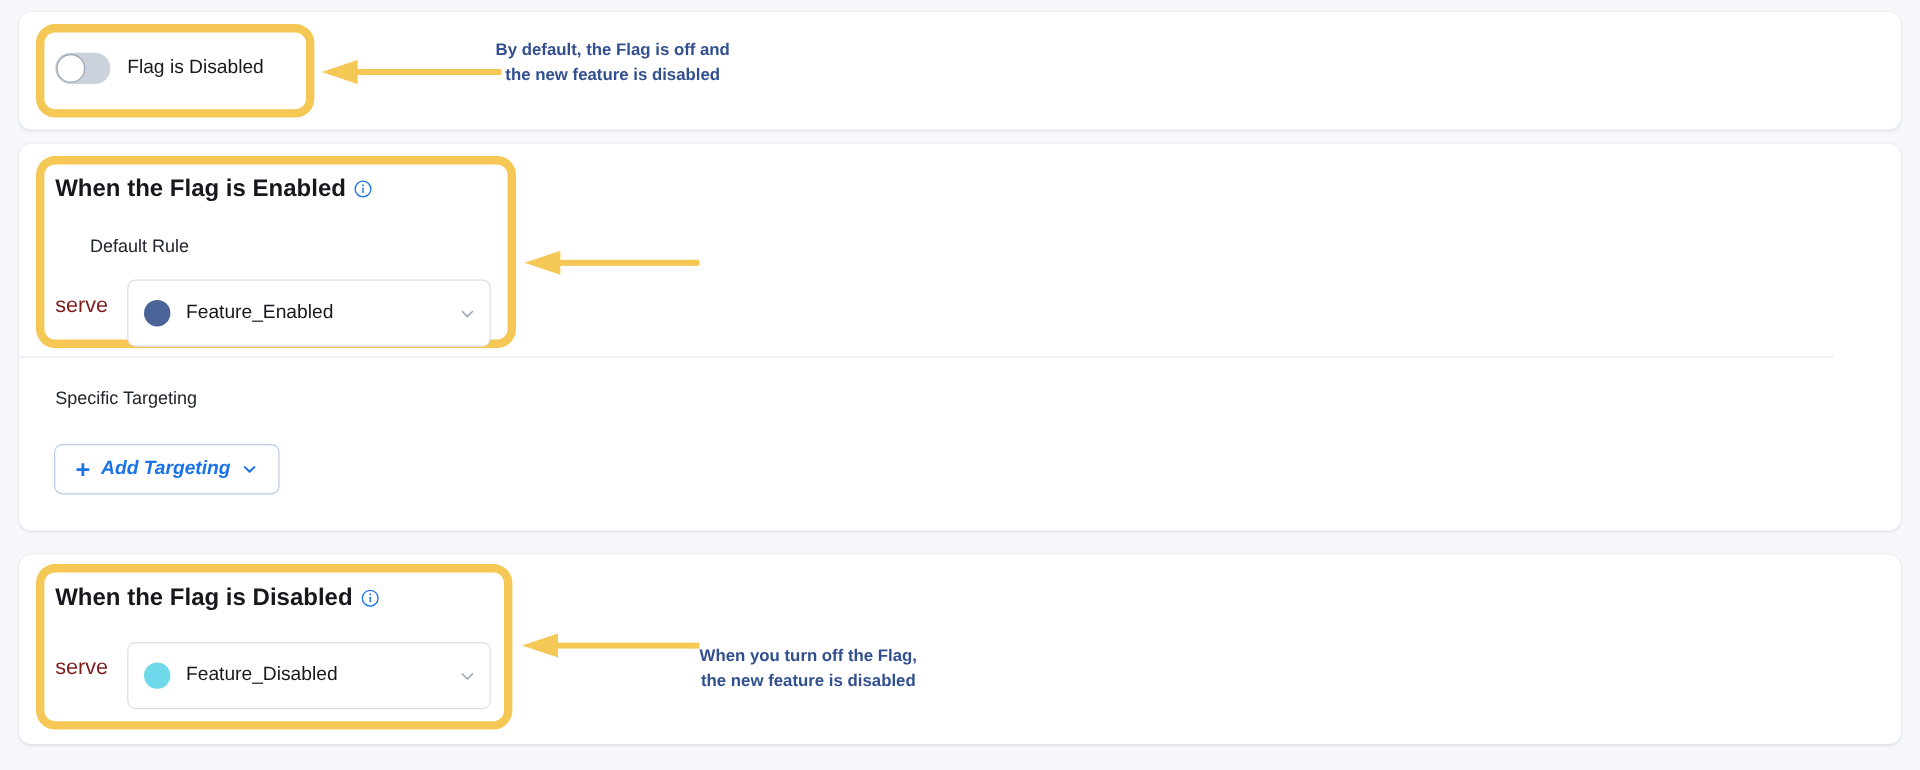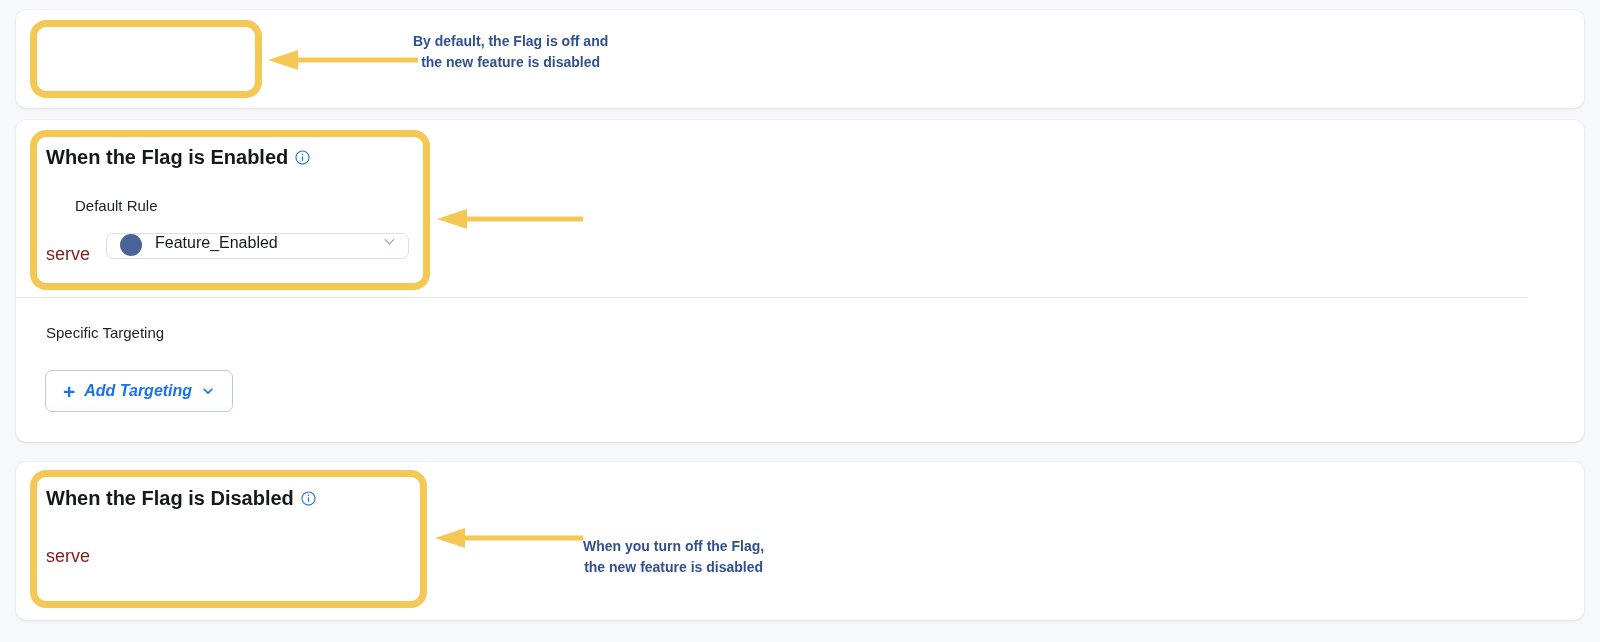--- a/index.html
+++ b/index.html
@@ -123,25 +123,26 @@
     color: #7f1d1d;
     z-index: 8;
   }
   #serve-enabled  { left: 46px; top: 244px; }
   #serve-disabled { left: 46px; top: 546px; }
 
   
   .select {
     position: absolute;
     width: 303px;
-    height: 26px;
+    height: 56px;
     background: #ffffff;
     border: 1px solid #dcdfe6;
     border-radius: 7px;
     display: flex;
+    align-items: center;
     padding: 0 11px 0 13px;
     gap: 13px;
     cursor: pointer;
     z-index: 8;
   }
   #select-enabled  { left: 106px; top: 233px; }
   #select-disabled { left: 106px; top: 535px; }
 
   .swatch {
     width: 22px;
@@ -230,20 +231,26 @@
     z-index: 9;
   }
 </style>
 </head>
 <body>
 
 <div class="stage">
 
   <div class="card" id="card-toggle"></div>
 
+  <div class="toggle-row">
+    <div class="switch">
+      <div class="knob"></div>
+    </div>
+    <span class="toggle-label">Flag is Disabled</span>
+  </div>
 
   <div class="highlight" id="hl-toggle"></div>
 
   <div class="card" id="card-enabled"></div>
 
   <div class="section-title" id="title-enabled">
     <span>When the Flag is Enabled</span>
     <svg class="info-icon" viewBox="0 0 16 16">
       <circle cx="8" cy="8" r="7" fill="none" stroke="#1a73e8" stroke-width="1.2"></circle>
       <circle cx="8" cy="4.6" r="0.85" fill="#1a73e8"></circle>
@@ -283,20 +290,27 @@
     <span>When the Flag is Disabled</span>
     <svg class="info-icon" viewBox="0 0 16 16">
       <circle cx="8" cy="8" r="7" fill="none" stroke="#1a73e8" stroke-width="1.2"></circle>
       <circle cx="8" cy="4.6" r="0.85" fill="#1a73e8"></circle>
       <rect x="7.35" y="6.6" width="1.3" height="5" rx="0.6" fill="#1a73e8"></rect>
     </svg>
   </div>
 
   <div class="serve-label" id="serve-disabled">serve</div>
 
+  <div class="select" id="select-disabled">
+    <span class="swatch" style="background:#6fd8ea"></span>
+    <span class="select-text">Feature_Disabled</span>
+    <svg class="chevron" viewBox="0 0 16 16">
+      <path d="M3.5 6 L8 10.5 L12.5 6" fill="none" stroke="#9aa3b2" stroke-width="1.4" stroke-linecap="round" stroke-linejoin="round"></path>
+    </svg>
+  </div>
 
   <div class="highlight" id="hl-disabled"></div>
 
   <svg class="arrow" style="left:268px; top:48px; width:150px; height:24px;" viewBox="0 0 150 24">
     <rect x="28" y="9.5" width="122" height="5" fill="#f5c856"></rect>
     <path d="M0 12 L30 2 L30 22 Z" fill="#f5c856"></path>
   </svg>
 
   <svg class="arrow" style="left:437px; top:207px; width:146px; height:24px;" viewBox="0 0 146 24">
     <rect x="28" y="9.5" width="118" height="5" fill="#f5c856"></rect>

